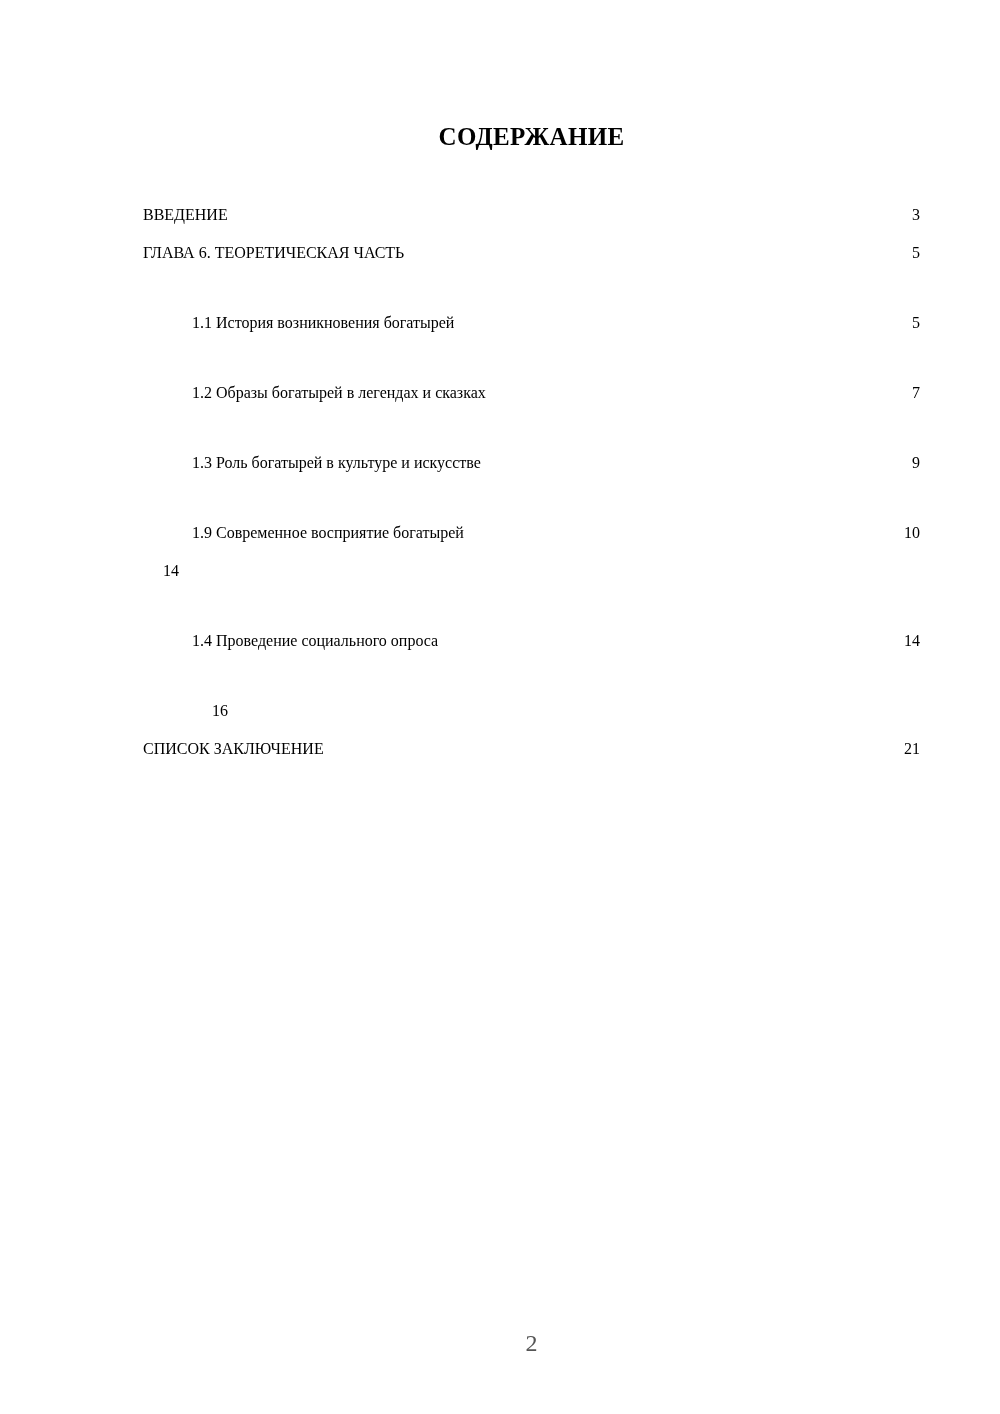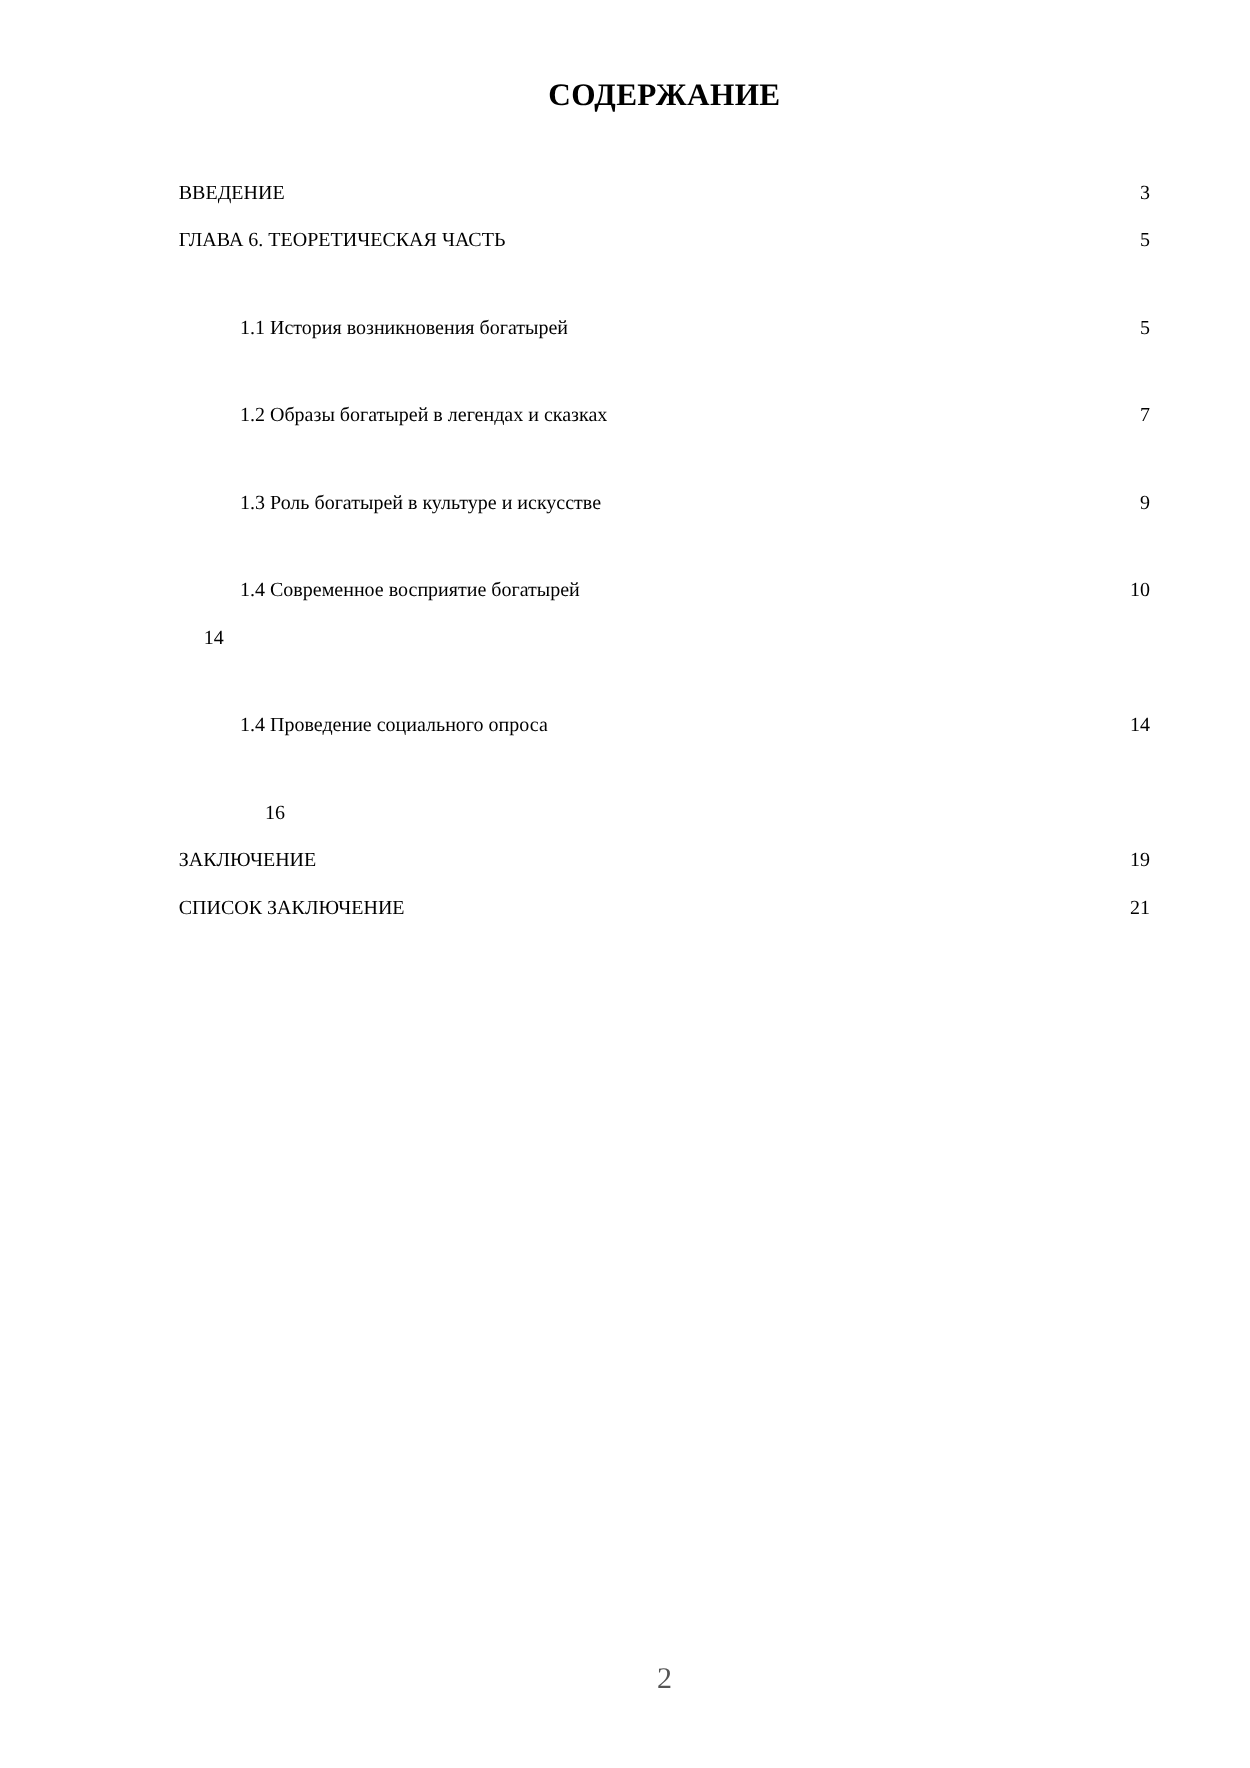--- a/index.html
+++ b/index.html
@@ -21,21 +21,21 @@
     color: var(--text-primary);
     overflow: hidden;
   }
   .content {
     position: absolute;
     left: 143px;
     right: 80px;
     top: 0;
   }
   .toc-title {
-    margin-top: 60px;
+    margin-top: 120px;
     text-align: center;
     font-size: 25px;
     font-weight: bold;
     line-height: 34px;
     letter-spacing: 0.3px;
   }
   .toc-list {
     margin-top: 42px;
   }
   .toc-row {
@@ -91,37 +91,33 @@
   </div>
         <div class="toc-row level-1">
     <span class="toc-entry-label">1.2 Образы богатырей в легендах и сказках</span>
     <span class="toc-entry-page">7</span>
   </div>
         <div class="toc-row level-1">
     <span class="toc-entry-label">1.3 Роль богатырей в культуре и искусстве</span>
     <span class="toc-entry-page">9</span>
   </div>
         <div class="toc-row level-1">
-    <span class="toc-entry-label">1.4 Современное восприятие богатырей</span>
+    <span class="toc-entry-label">1.9 Современное восприятие богатырей</span>
     <span class="toc-entry-page">10</span>
   </div>
         <div class="toc-row level-0">
     <span class="toc-entry-page">14</span>
   </div>
         <div class="toc-row level-1">
     <span class="toc-entry-label">1.4 Проведение социального опроса</span>
     <span class="toc-entry-page">14</span>
   </div>
         <div class="toc-row level-1">
     <span class="toc-entry-page">16</span>
   </div>
         <div class="toc-row level-0">
-    <span class="toc-entry-label">ЗАКЛЮЧЕНИЕ</span>
-    <span class="toc-entry-page">19</span>
-  </div>
-        <div class="toc-row level-0">
     <span class="toc-entry-label">СПИСОК ЗАКЛЮЧЕНИЕ</span>
     <span class="toc-entry-page">21</span>
   </div>
       </div>
   </div>
   <div class="page-footer">2</div>
 </div>
 
 </body></html>

